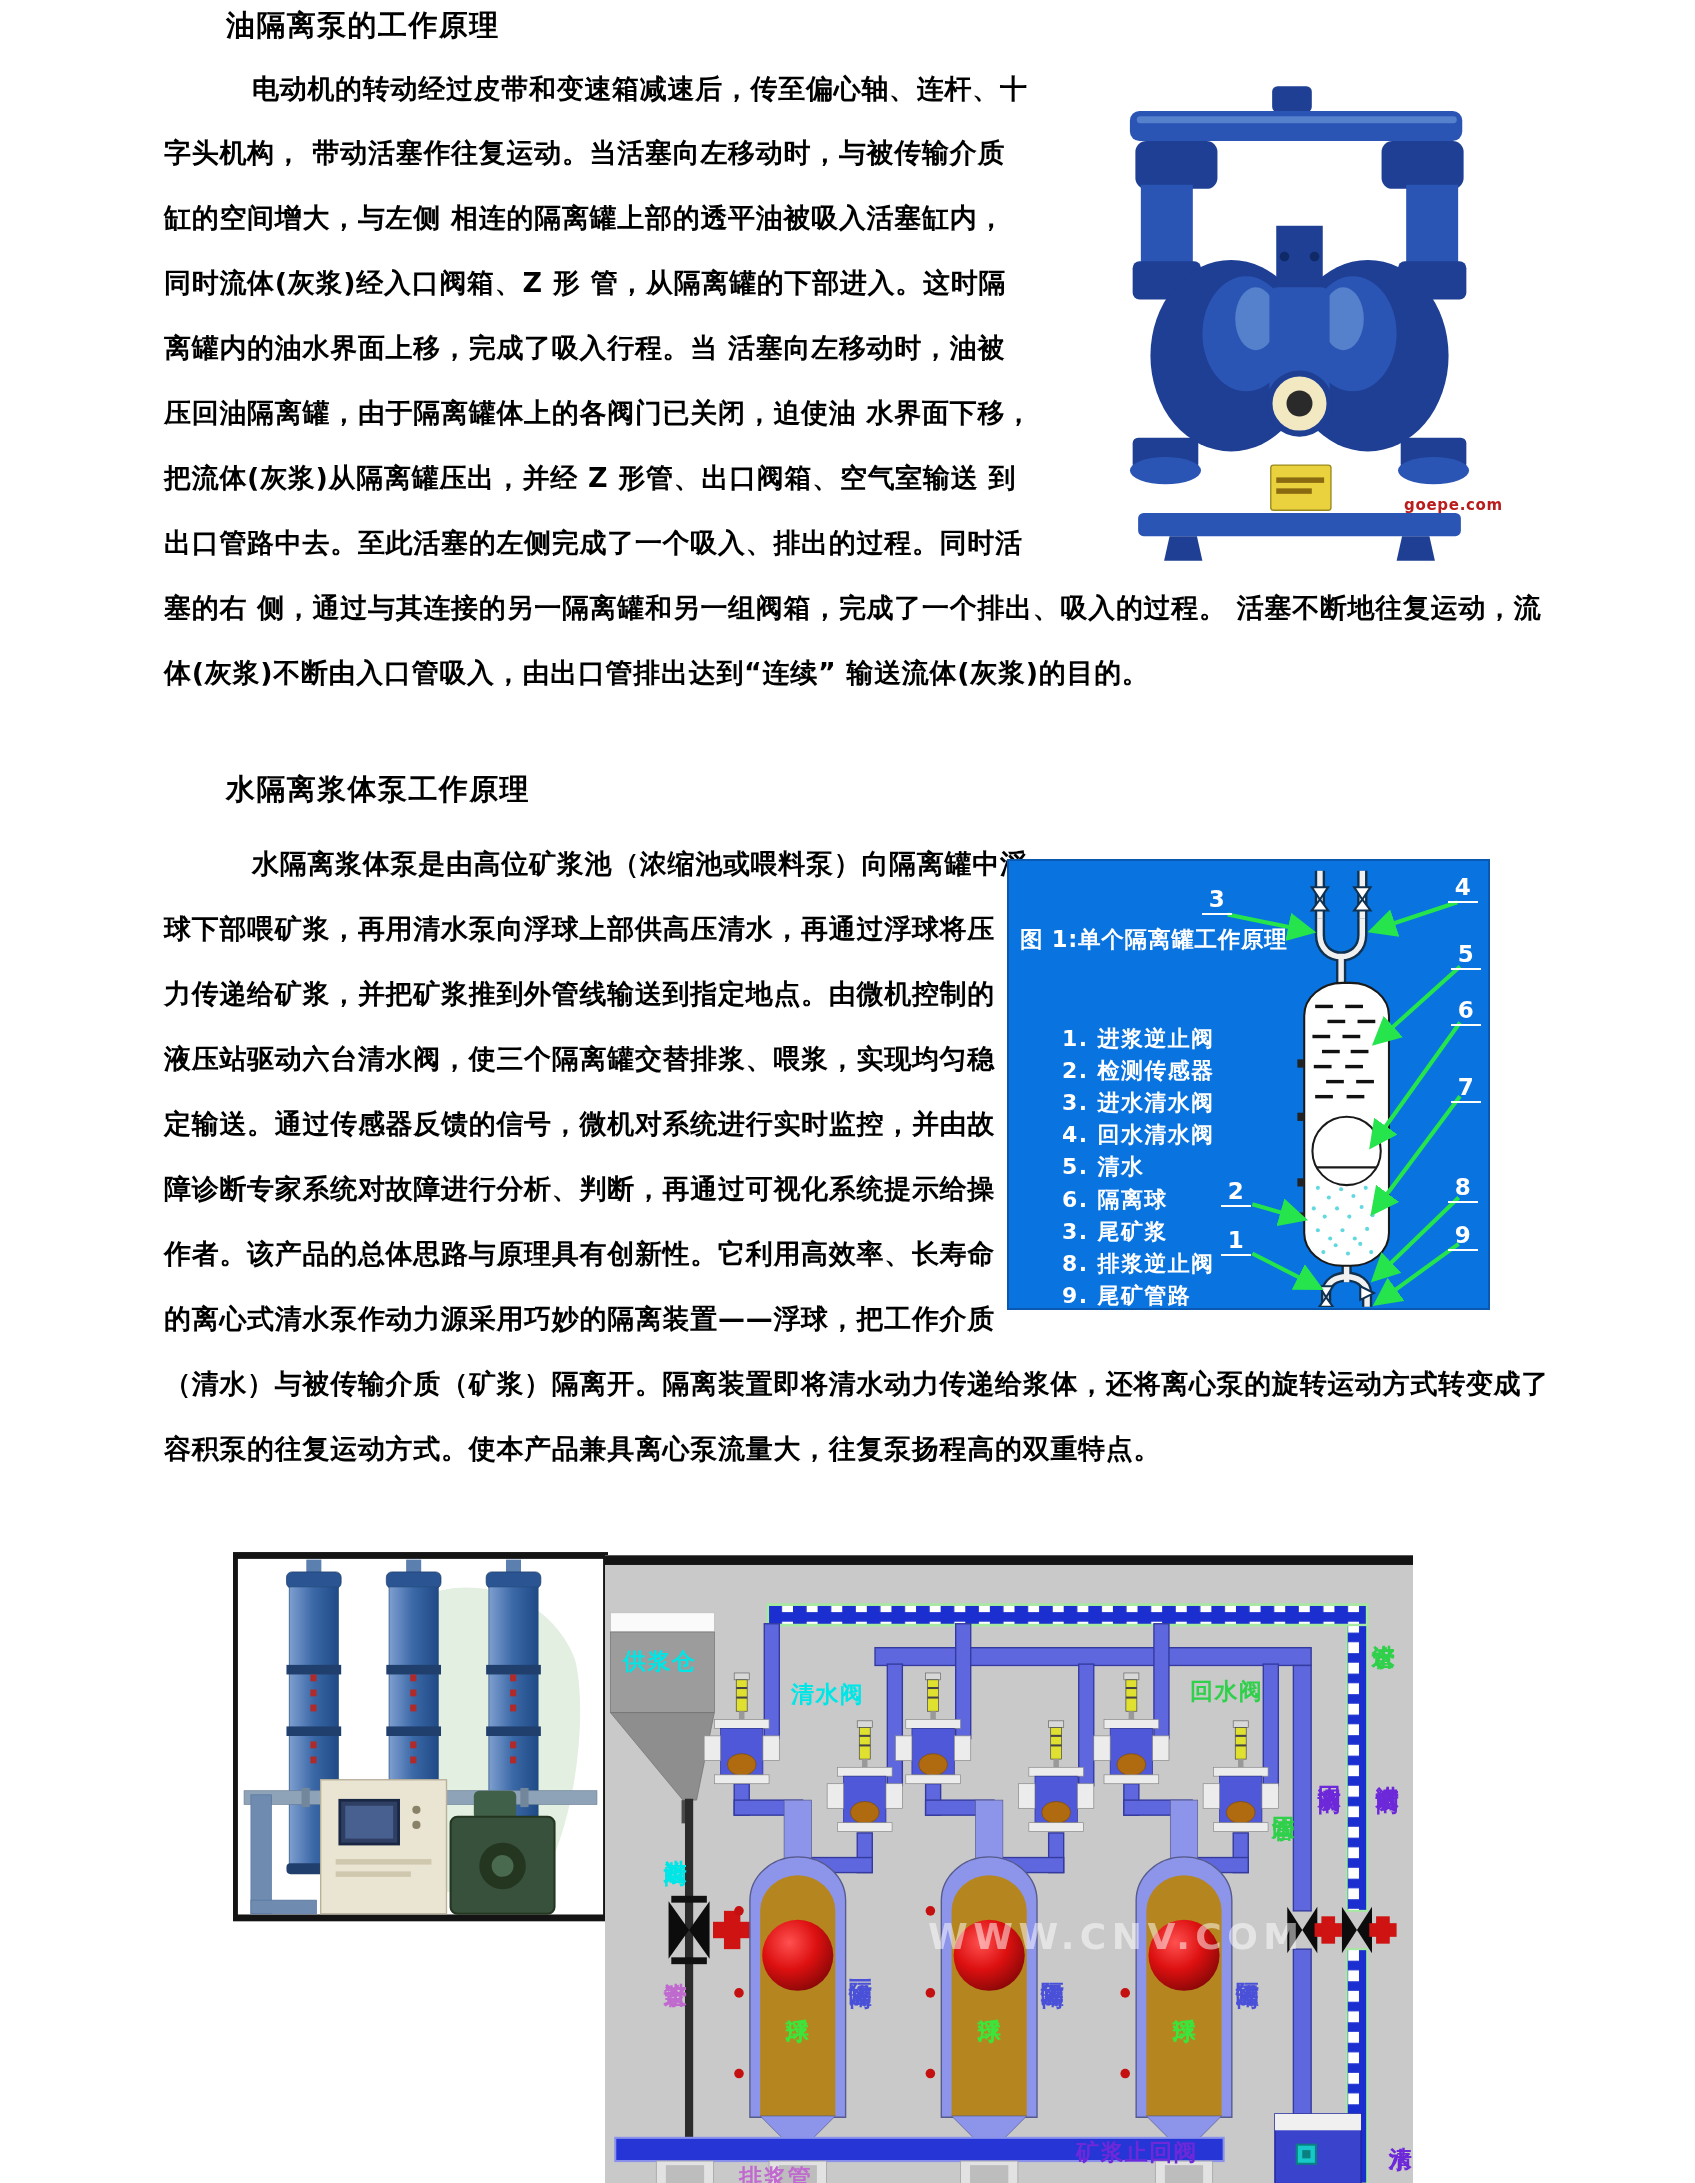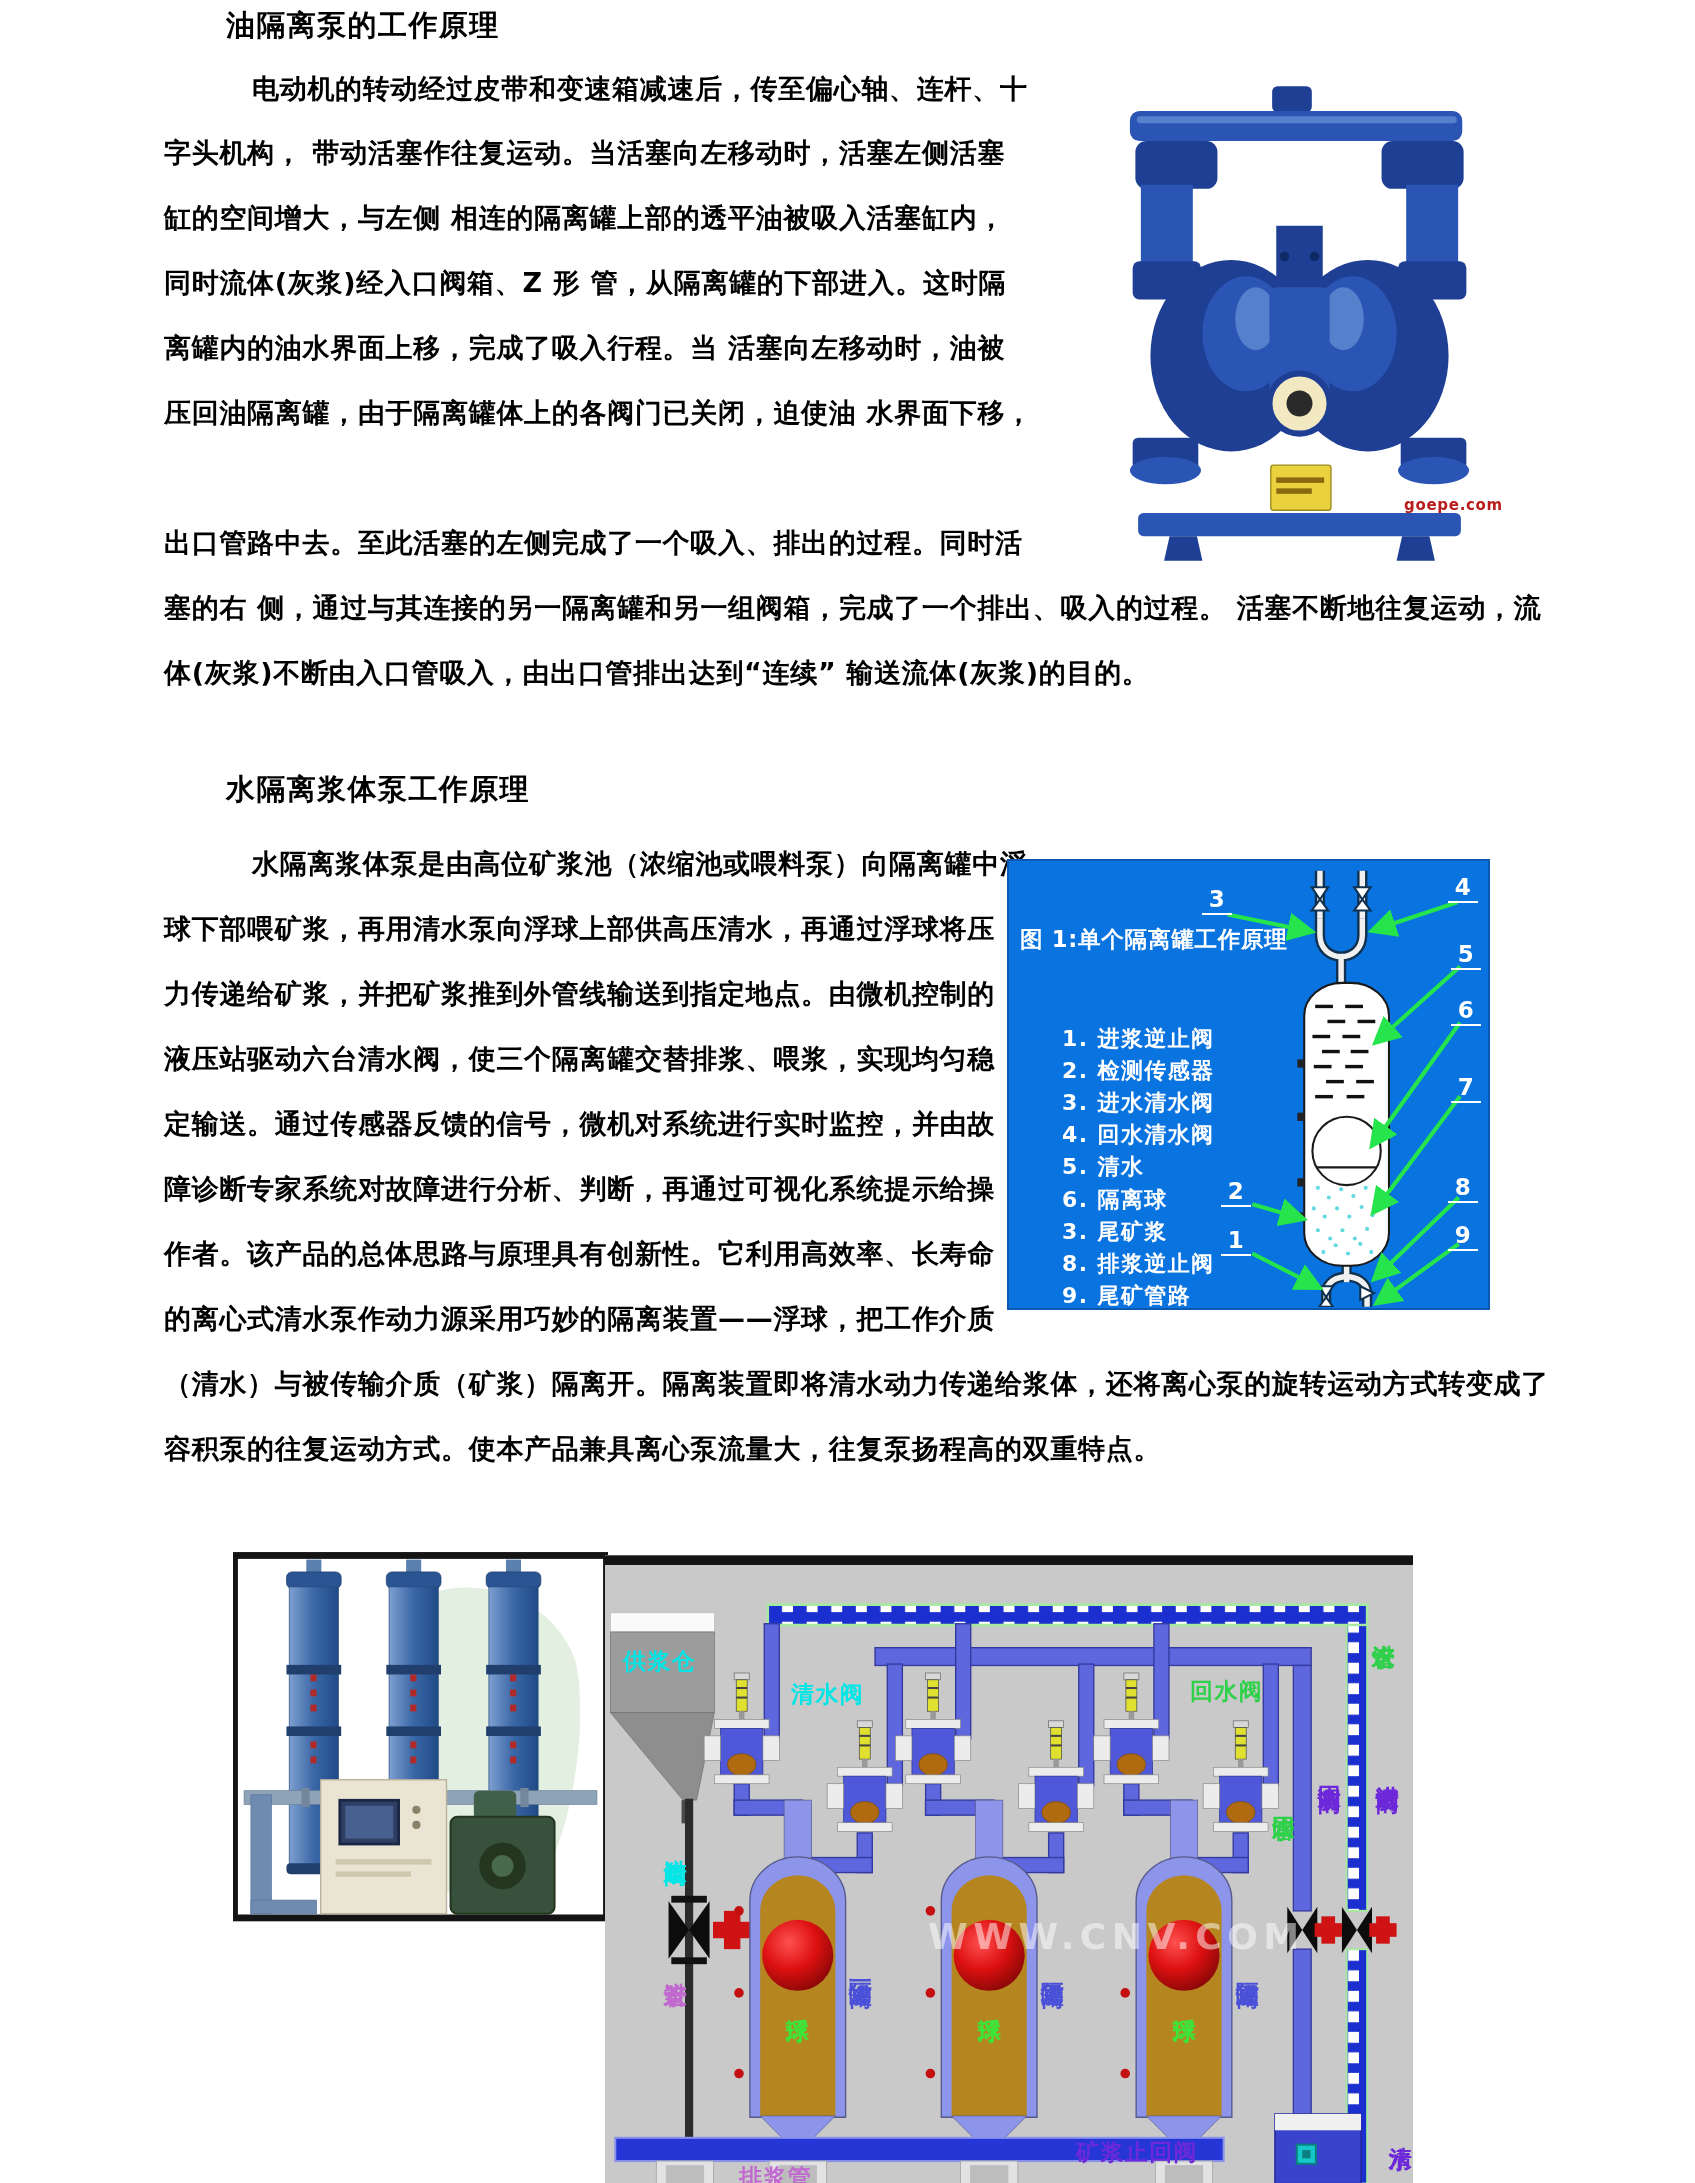--- a/index.html
+++ b/index.html
@@ -46,25 +46,26 @@
   .wm{position:absolute;left:287px;top:361px;color:rgba(255,255,255,0.5);
       font-size:36px;font-weight:700;letter-spacing:5.5px;margin-left:36px;}
 </style>
 </head>
 <body>
 
 <div class="page">
 
   <div class="t h s1t">油隔离泵的工作原理</div>
   <div class="t s1l0">电动机的转动经过皮带和变速箱减速后，传至偏心轴、连杆、十</div>
-  <div class="t s1l1">字头机构， 带动活塞作往复运动。当活塞向左移动时，活塞左侧活塞</div>
+  <div class="t s1l1">字头机构， 带动活塞作往复运动。当活塞向左移动时，与被传输介质</div>
   <div class="t s1l2">缸的空间增大，与左侧 相连的隔离罐上部的透平油被吸入活塞缸内，</div>
   <div class="t s1l3">同时流体(灰浆)经入口阀箱、Z 形 管，从隔离罐的下部进入。这时隔</div>
   <div class="t s1l4">离罐内的油水界面上移，完成了吸入行程。当 活塞向左移动时，油被</div>
   <div class="t s1l5">压回油隔离罐，由于隔离罐体上的各阀门已关闭，迫使油 水界面下移，</div>
+  <div class="t s1l6">把流体(灰浆)从隔离罐压出，并经 Z 形管、出口阀箱、空气室输送 到</div>
   <div class="t s1l8">塞的右 侧，通过与其连接的另一隔离罐和另一组阀箱，完成了一个排出、吸入的过程。 活塞不断地往复运动，流</div>
   <div class="t s1l7">出口管路中去。至此活塞的左侧完成了一个吸入、排出的过程。同时活</div>
   <div class="t s1l9">体(灰浆)不断由入口管吸入，由出口管排出达到“连续” 输送流体(灰浆)的目的。</div>
 
   <div class="pump">
     <svg width="465" height="479" viewBox="0 0 680 700">
       <rect x="300" y="6" width="58" height="38" rx="8" fill="#1e3f93"></rect>
       <rect x="92" y="42" width="486" height="44" rx="14" fill="#2b55b4"></rect>
       <rect x="102" y="50" width="468" height="10" rx="5" fill="#5580cc"></rect>
       <rect x="100" y="86" width="120" height="70" rx="16" fill="#1e3f93"></rect>

